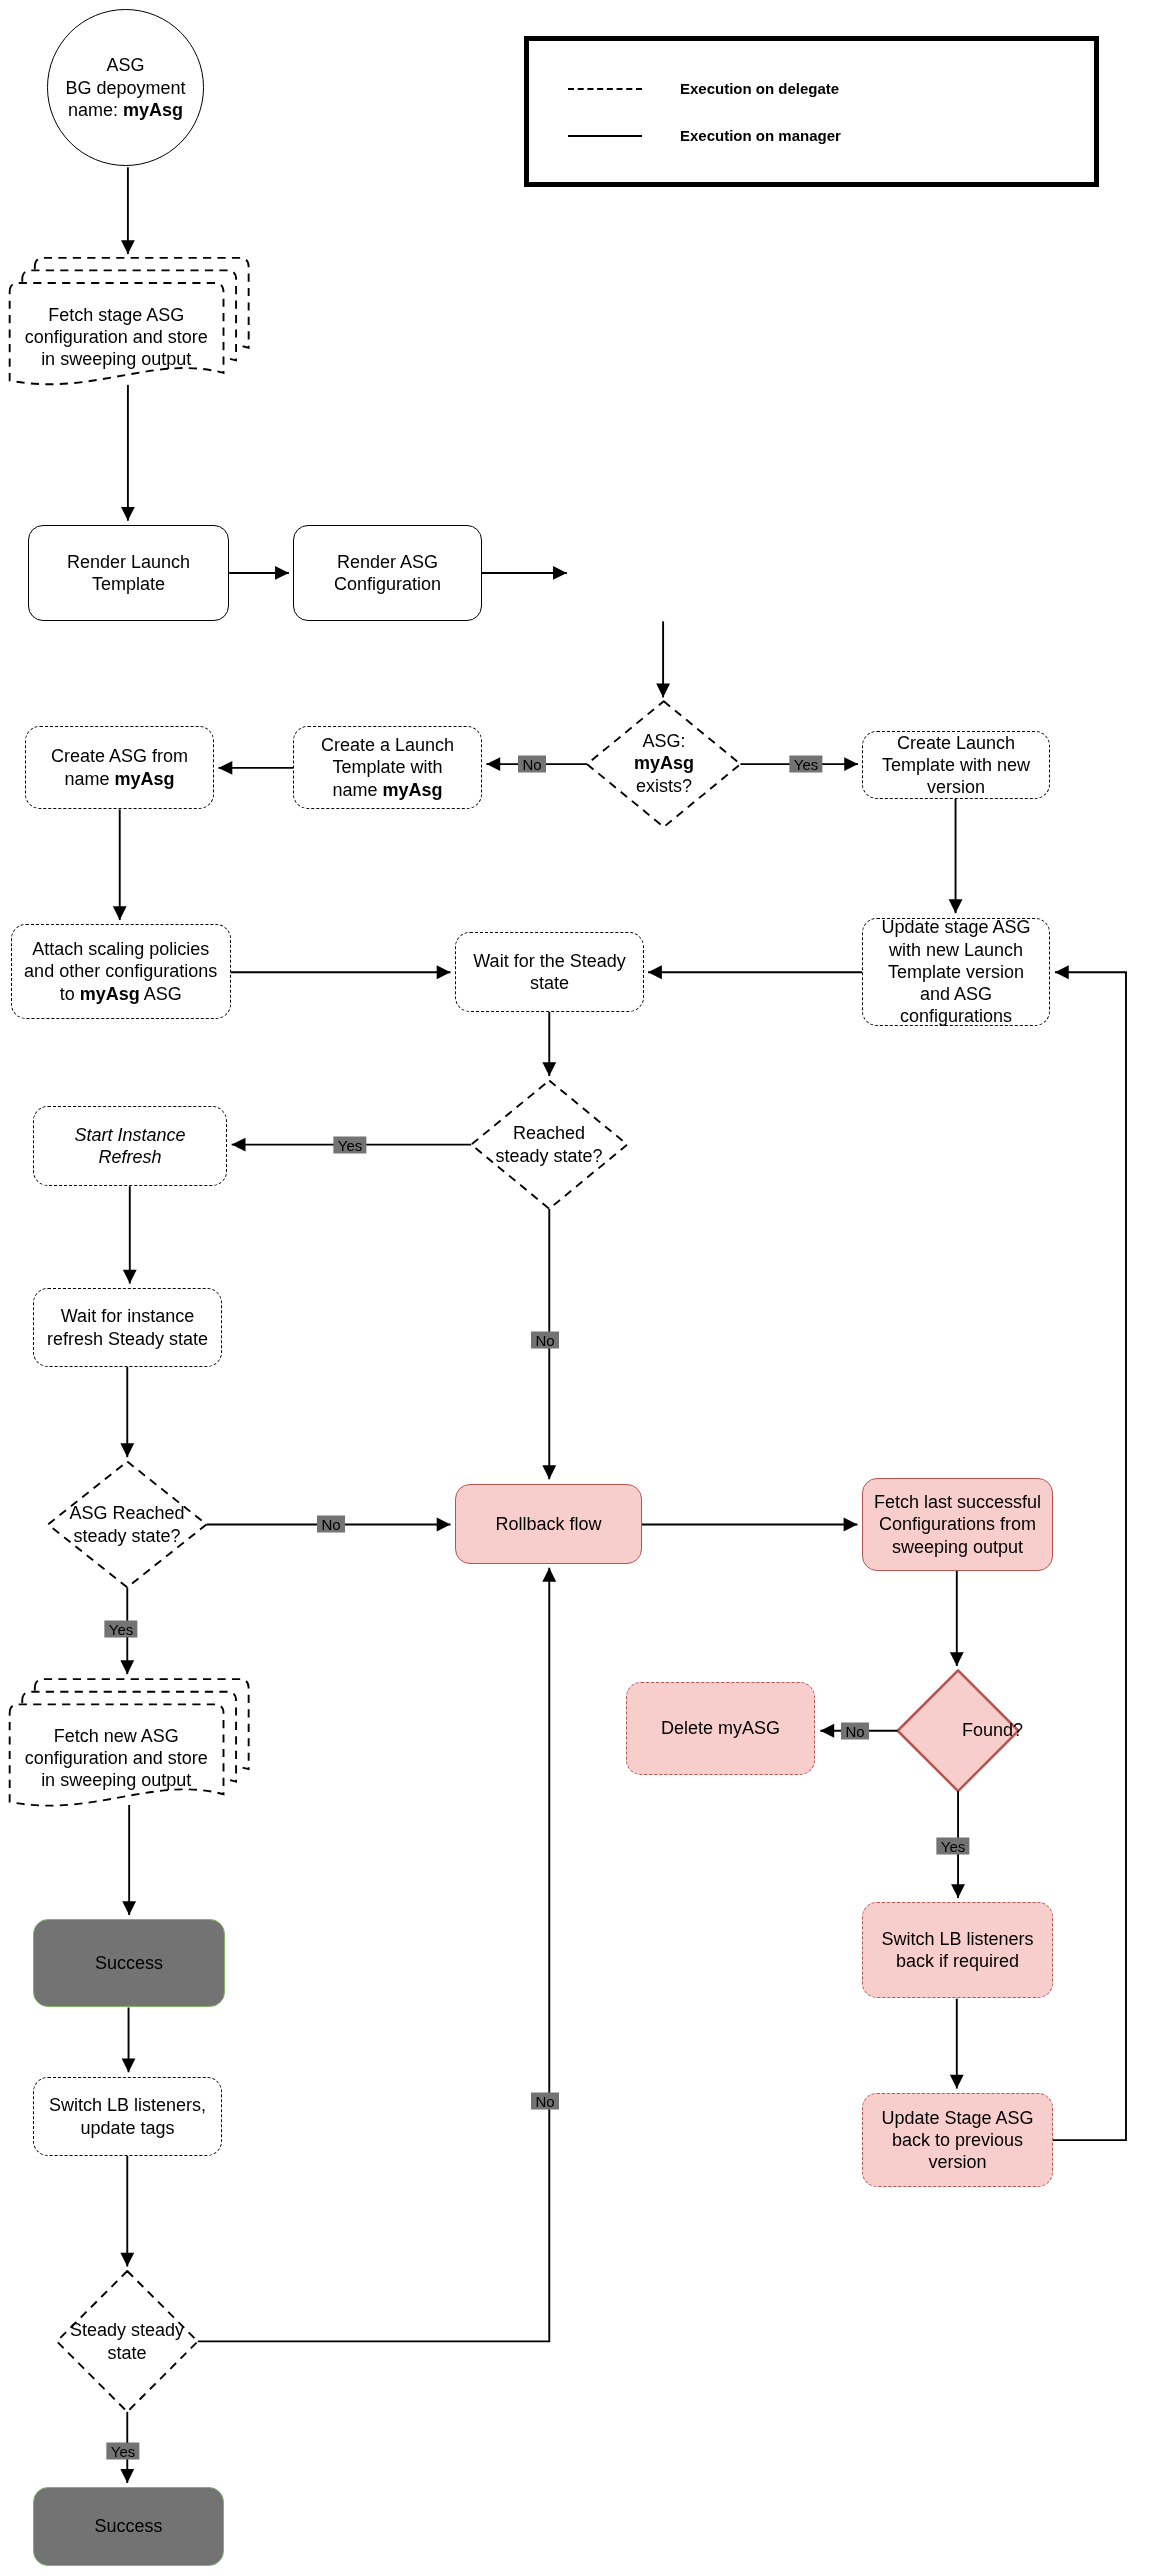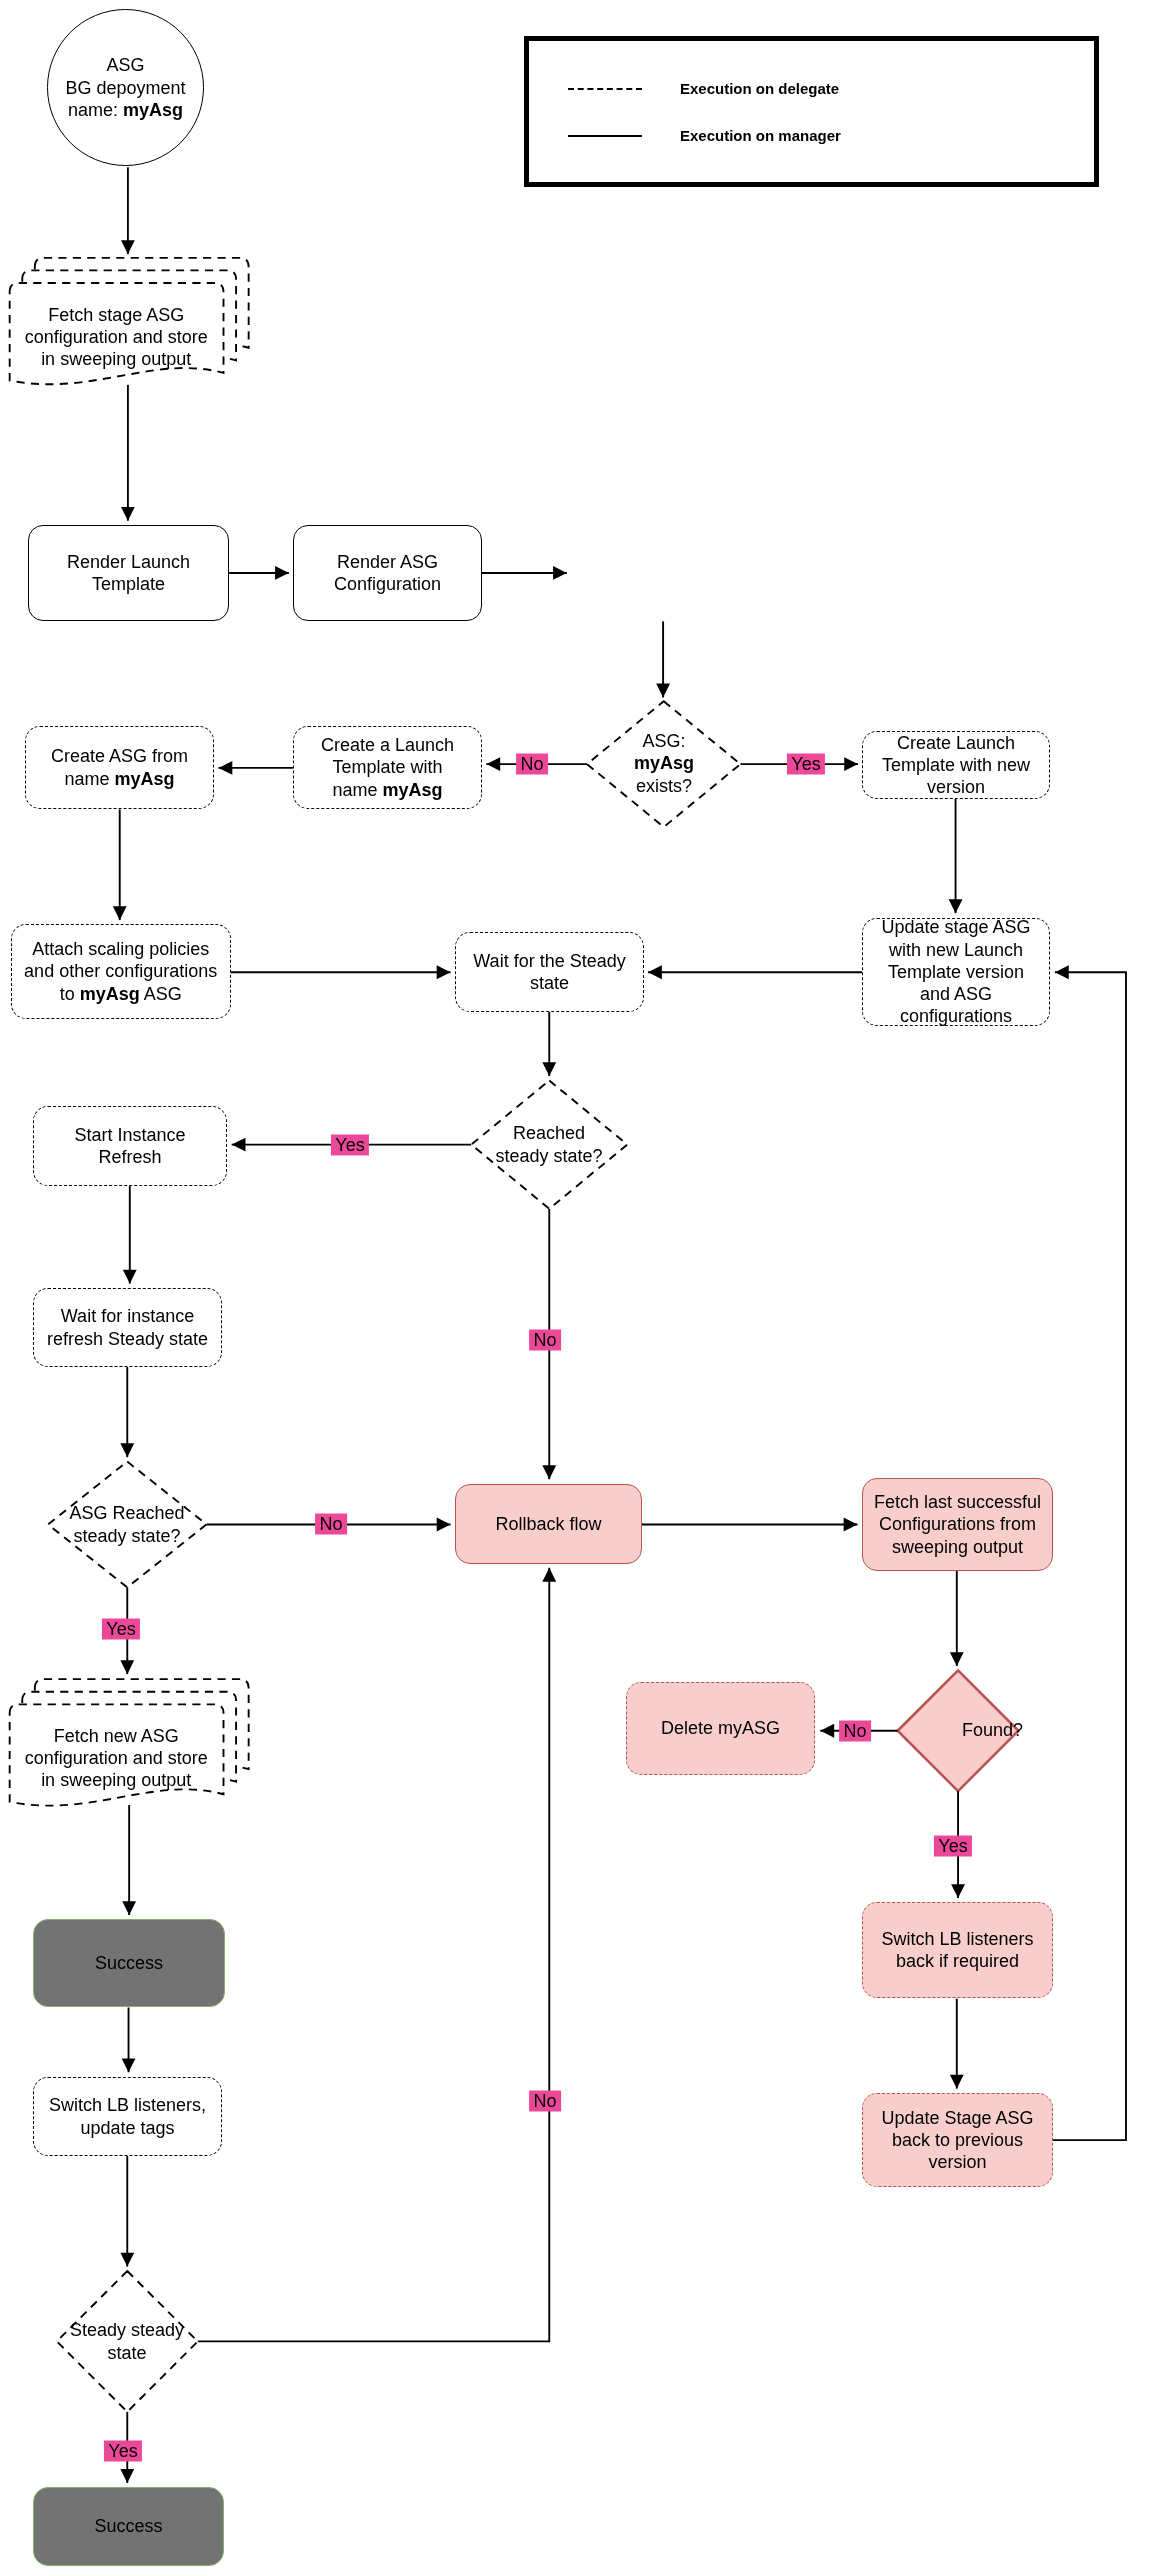--- a/index.html
+++ b/index.html
@@ -8,22 +8,22 @@
   svg.layer{position:absolute;left:0;top:0;z-index:0;}
   .node{position:absolute;display:flex;align-items:center;justify-content:center;
         text-align:center;font-size:18px;line-height:1.24;box-sizing:border-box;
         padding:5px 7.5px;z-index:1;}
   .box{background:#ffffff;border:1.9px solid #000;border-radius:15px;}
   .dashedb{border-style:dashed;}
   .pink{background:#F8CECC;border-color:#B85450;}
   .green{background:#737373;border-color:#82B366;}
   .circle{border-radius:50%;border:1.9px solid #000;background:#ffffff;}
   .overlay{background:transparent;border:none;padding:2.5px;}
-  .edge-label{position:absolute;transform:translate(-50%,-50%);background:#ec4899;
-              padding:0 4.4px;font-size:18px;z-index:2;white-space:nowrap;}
+  .edge-label{position:absolute;transform:translate(-50%,-50%);background:#737373;
+              padding:0 4.4px;font-size:15px;z-index:2;white-space:nowrap;}
   .legend{position:absolute;left:524px;top:36px;width:575px;height:151px;
           border:5px solid #000;background:#ffffff;box-sizing:border-box;z-index:1;}
   .legend-row{position:absolute;left:39px;display:flex;align-items:center;}
   .legend-row.r1{top:39px;}
   .legend-row.r2{top:86px;}
   .sample{width:74px;height:0;border-top:2.5px solid #000;margin-right:38px;}
   .sample.dash{border-top-style:dashed;}
   .legend-text{font-size:15px;font-weight:bold;}
   b{font-weight:bold;}
 </style>
@@ -162,21 +162,21 @@
   </div>
 
   <div class="node box dashedb" style="left:862px;top:918px;width:188px;height:108px;">
     <span>Update stage ASG with new Launch Template version and ASG configurations</span>
   </div>
 
   <div class="node overlay" style="left:486px;top:1107px;width:126px;height:75px;">
     <span>Reached steady state?</span>
   </div>
 
-  <div class="node box dashedb" style="left:33px;top:1106px;width:194px;height:80px;">
+  <div class="node box dashedb" style="left:33px;top:1106px;width:194px;height:80px;font-style:italic;">
     <span>Start Instance Refresh</span>
   </div>
 
   <div class="node box dashedb" style="left:33px;top:1288px;width:189px;height:79px;">
     <span>Wait for instance refresh Steady state</span>
   </div>
 
   <div class="node overlay" style="left:58px;top:1487px;width:138px;height:75px;">
     <span>ASG Reached steady state?</span>
   </div>

